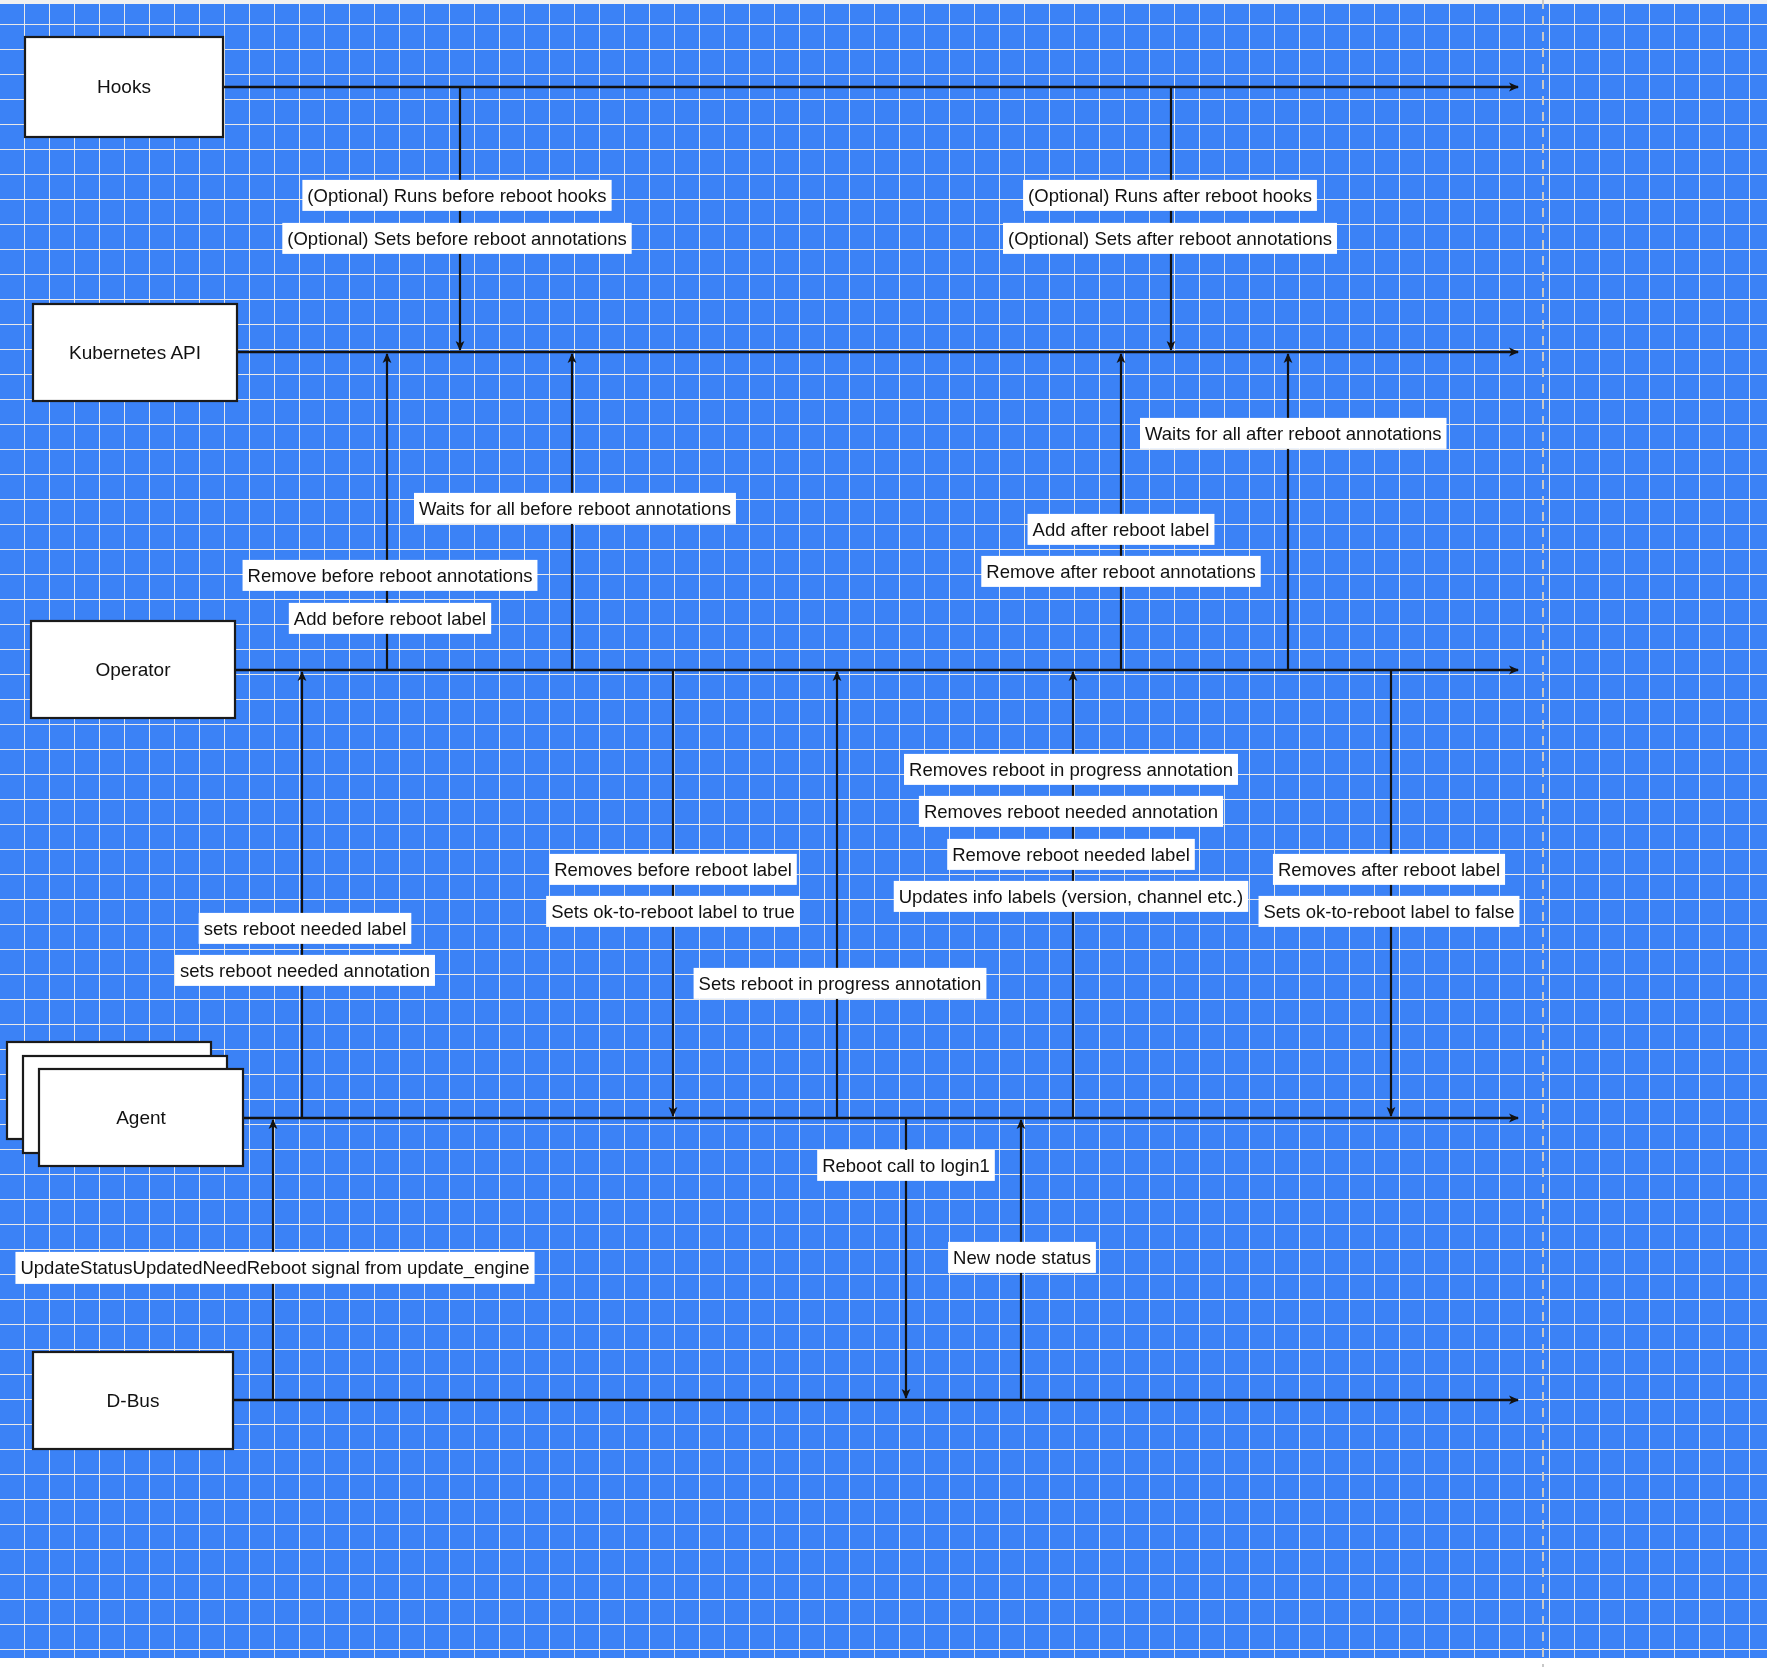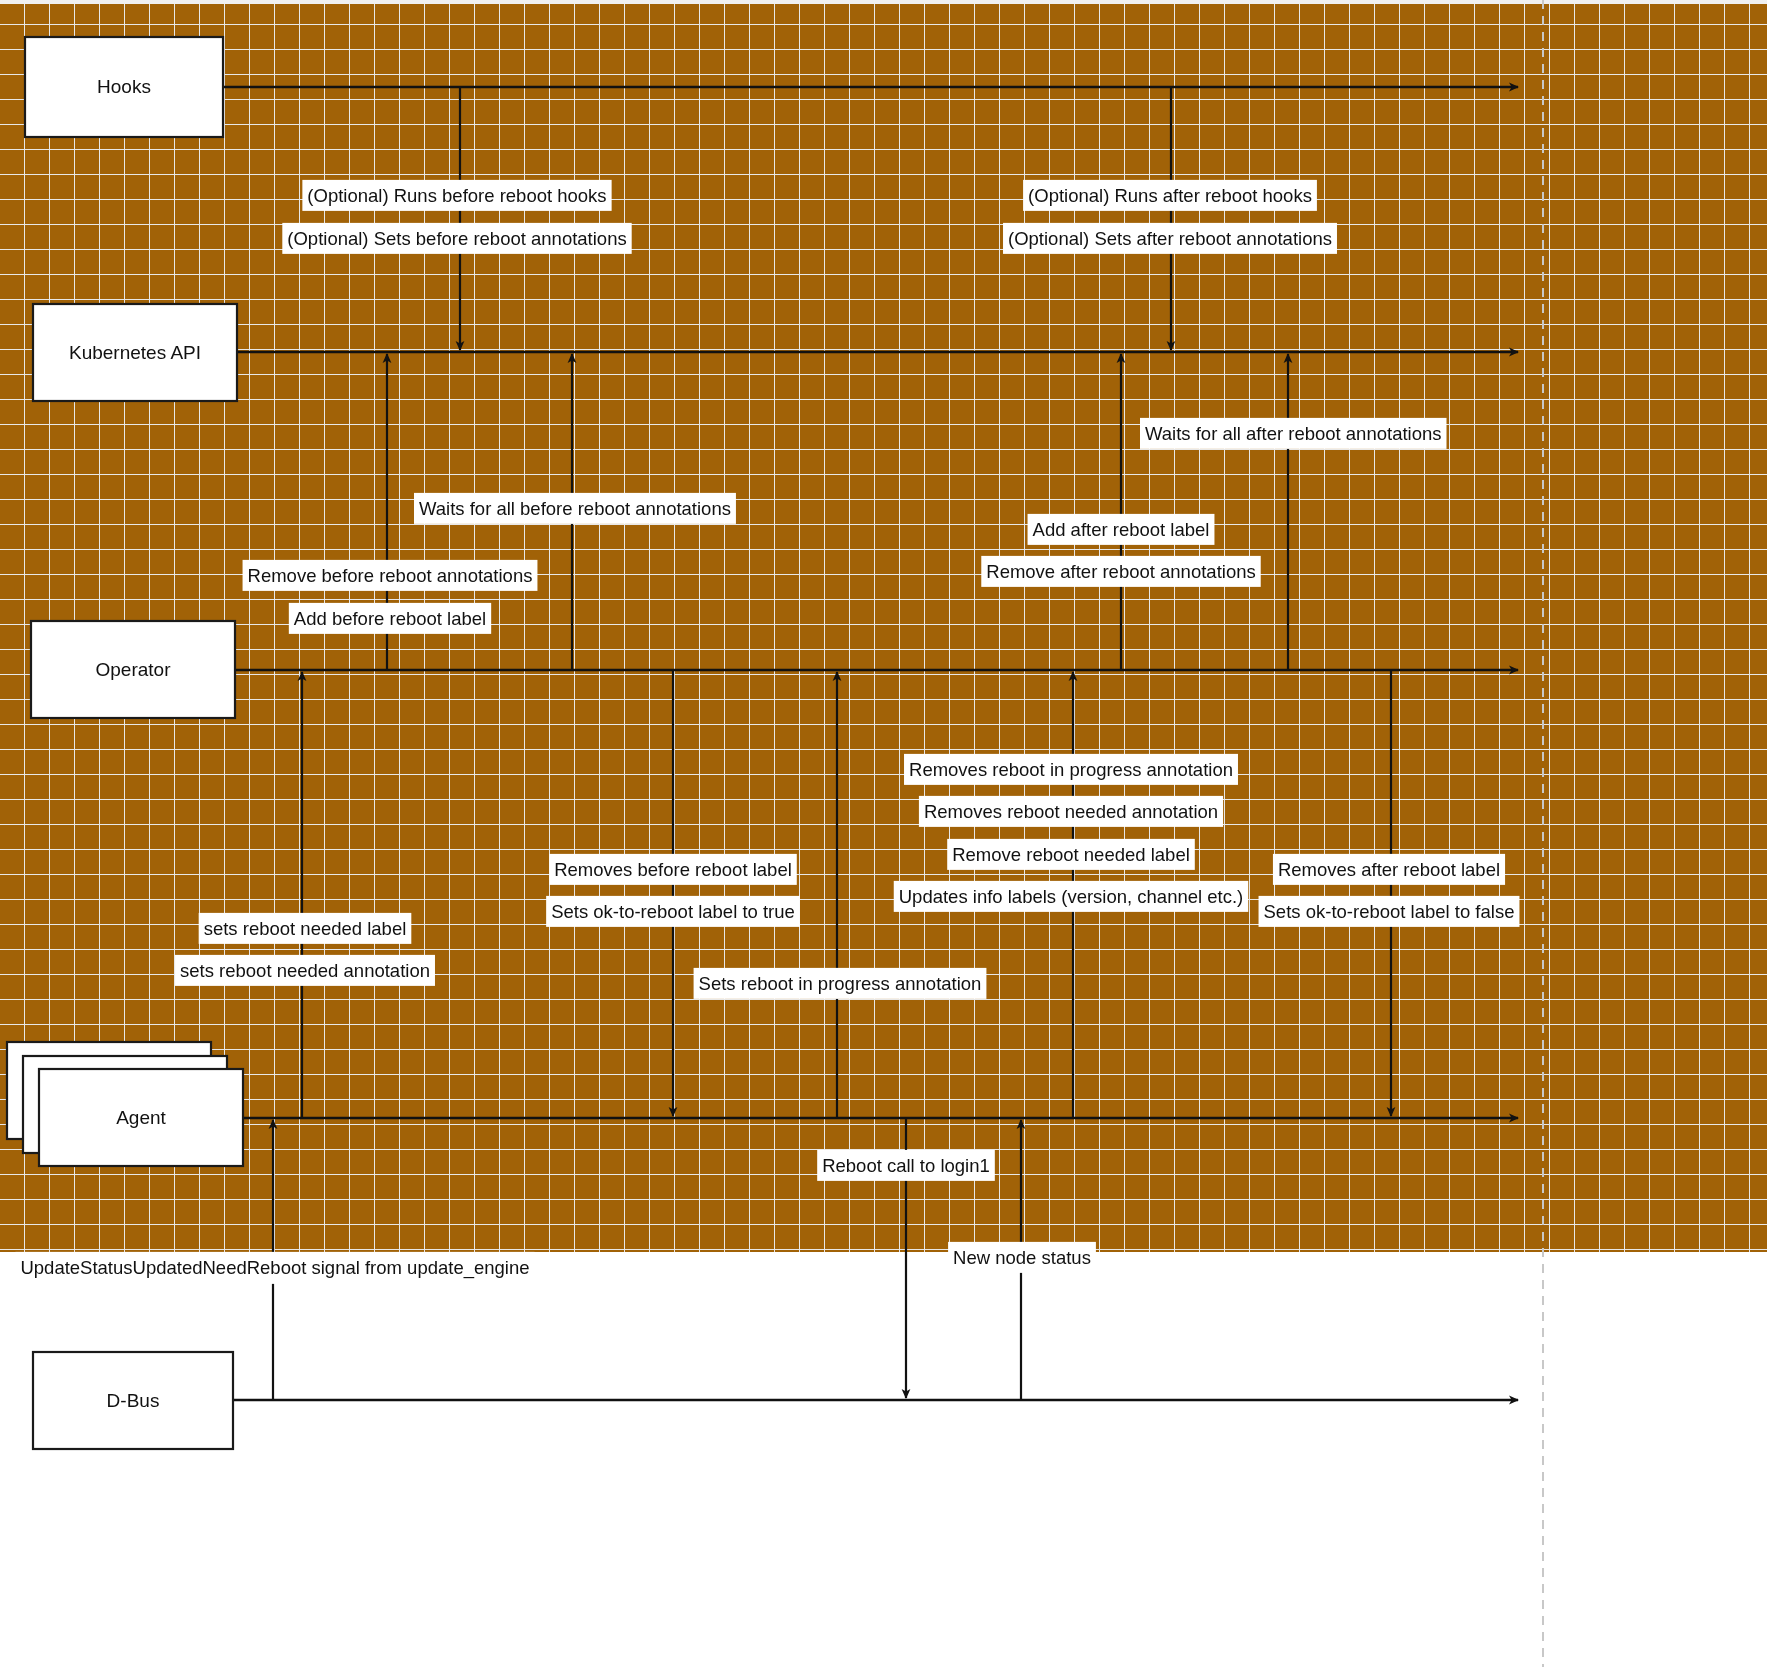--- a/index.html
+++ b/index.html
@@ -1,18 +1,18 @@
 <!DOCTYPE html>
 <html><head>
 <meta charset="utf-8">
 <style>
   html,body{margin:0;padding:0;background:#ffffff;}
   body{width:1767px;height:1667px;overflow:hidden;
        font-family:"Liberation Sans","DejaVu Sans",sans-serif;}
-  #canvas{position:relative;width:1767px;height:1252px;background:#a16207;}
+  #canvas{position:relative;width:1767px;height:1658px;background:#3b82f6;}
 
   
   #grid{position:absolute;inset:0;
     background-image:
       linear-gradient(to right, #e8e8e8 1px, transparent 1px),
       linear-gradient(to bottom, #e8e8e8 1px, transparent 1px),
       linear-gradient(to right, #cfcfcf 1px, transparent 1px),
       linear-gradient(to bottom, #cfcfcf 1px, transparent 1px);
     background-size:25px 25px,25px 25px,75px 75px,75px 75px;
     background-position:-1px -1px,-1px -1px,-1px -1px,-1px -1px;

